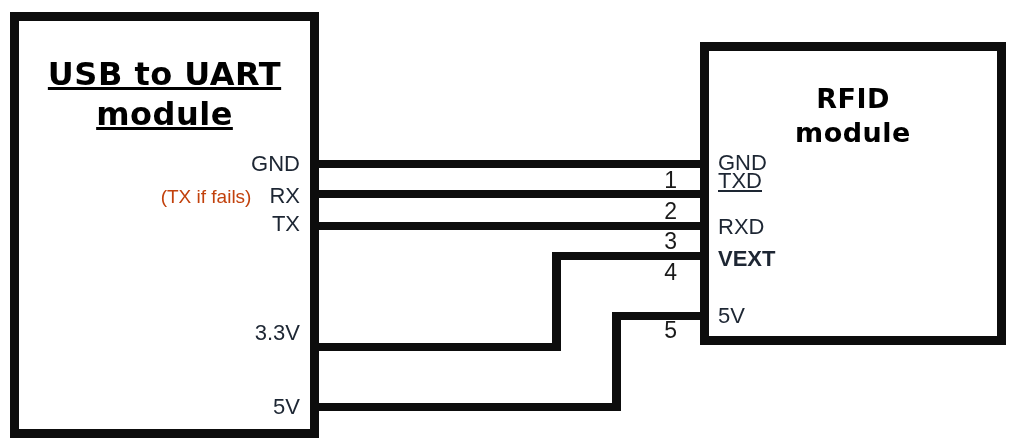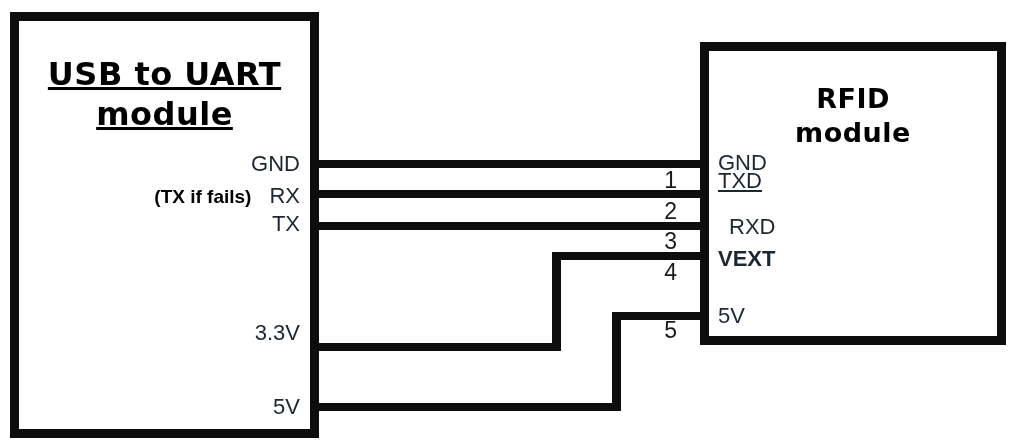--- a/index.html
+++ b/index.html
@@ -55,22 +55,21 @@
     align-items: baseline;
     gap: 18px;
     justify-content: flex-end;
   }
   .pin-left-align {
     left: 718px;
     text-align: left;
   }
   .pin-annotation {
     font-size: 19px;
-    color: #000000;
-    font-weight: bold;
+    color: #c2410c;
   }
   .wire-number {
     position: absolute;
     width: 30px;
     text-align: right;
     left: 647px; 
     font-size: 23px;
     line-height: 26px;
     color: #1a1a1a;
   }
@@ -118,21 +117,21 @@
   </div>
   <div class="pin-label pin-right-align" style="top:320px;">
     <span>3.3V</span>
   </div>
   <div class="pin-label pin-right-align" style="top:394px;">
     <span>5V</span>
   </div>
 
   <div class="pin-label pin-left-align" style="top:150px;">GND</div>
   <div class="pin-label pin-left-align" style="top:168px;text-decoration:underline;">TXD</div>
-  <div class="pin-label pin-left-align" style="top:214px;margin-left:11px;">RXD</div>
+  <div class="pin-label pin-left-align" style="top:214px;">RXD</div>
   <div class="pin-label pin-left-align" style="top:246px;font-weight:bold;">VEXT</div>
   <div class="pin-label pin-left-align" style="top:303px;">5V</div>
 
   <div class="wire-number" style="top:167px;">1</div>
   <div class="wire-number" style="top:198px;">2</div>
   <div class="wire-number" style="top:228px;">3</div>
   <div class="wire-number" style="top:259px;">4</div>
   <div class="wire-number" style="top:317px;">5</div>
 
 </div>

